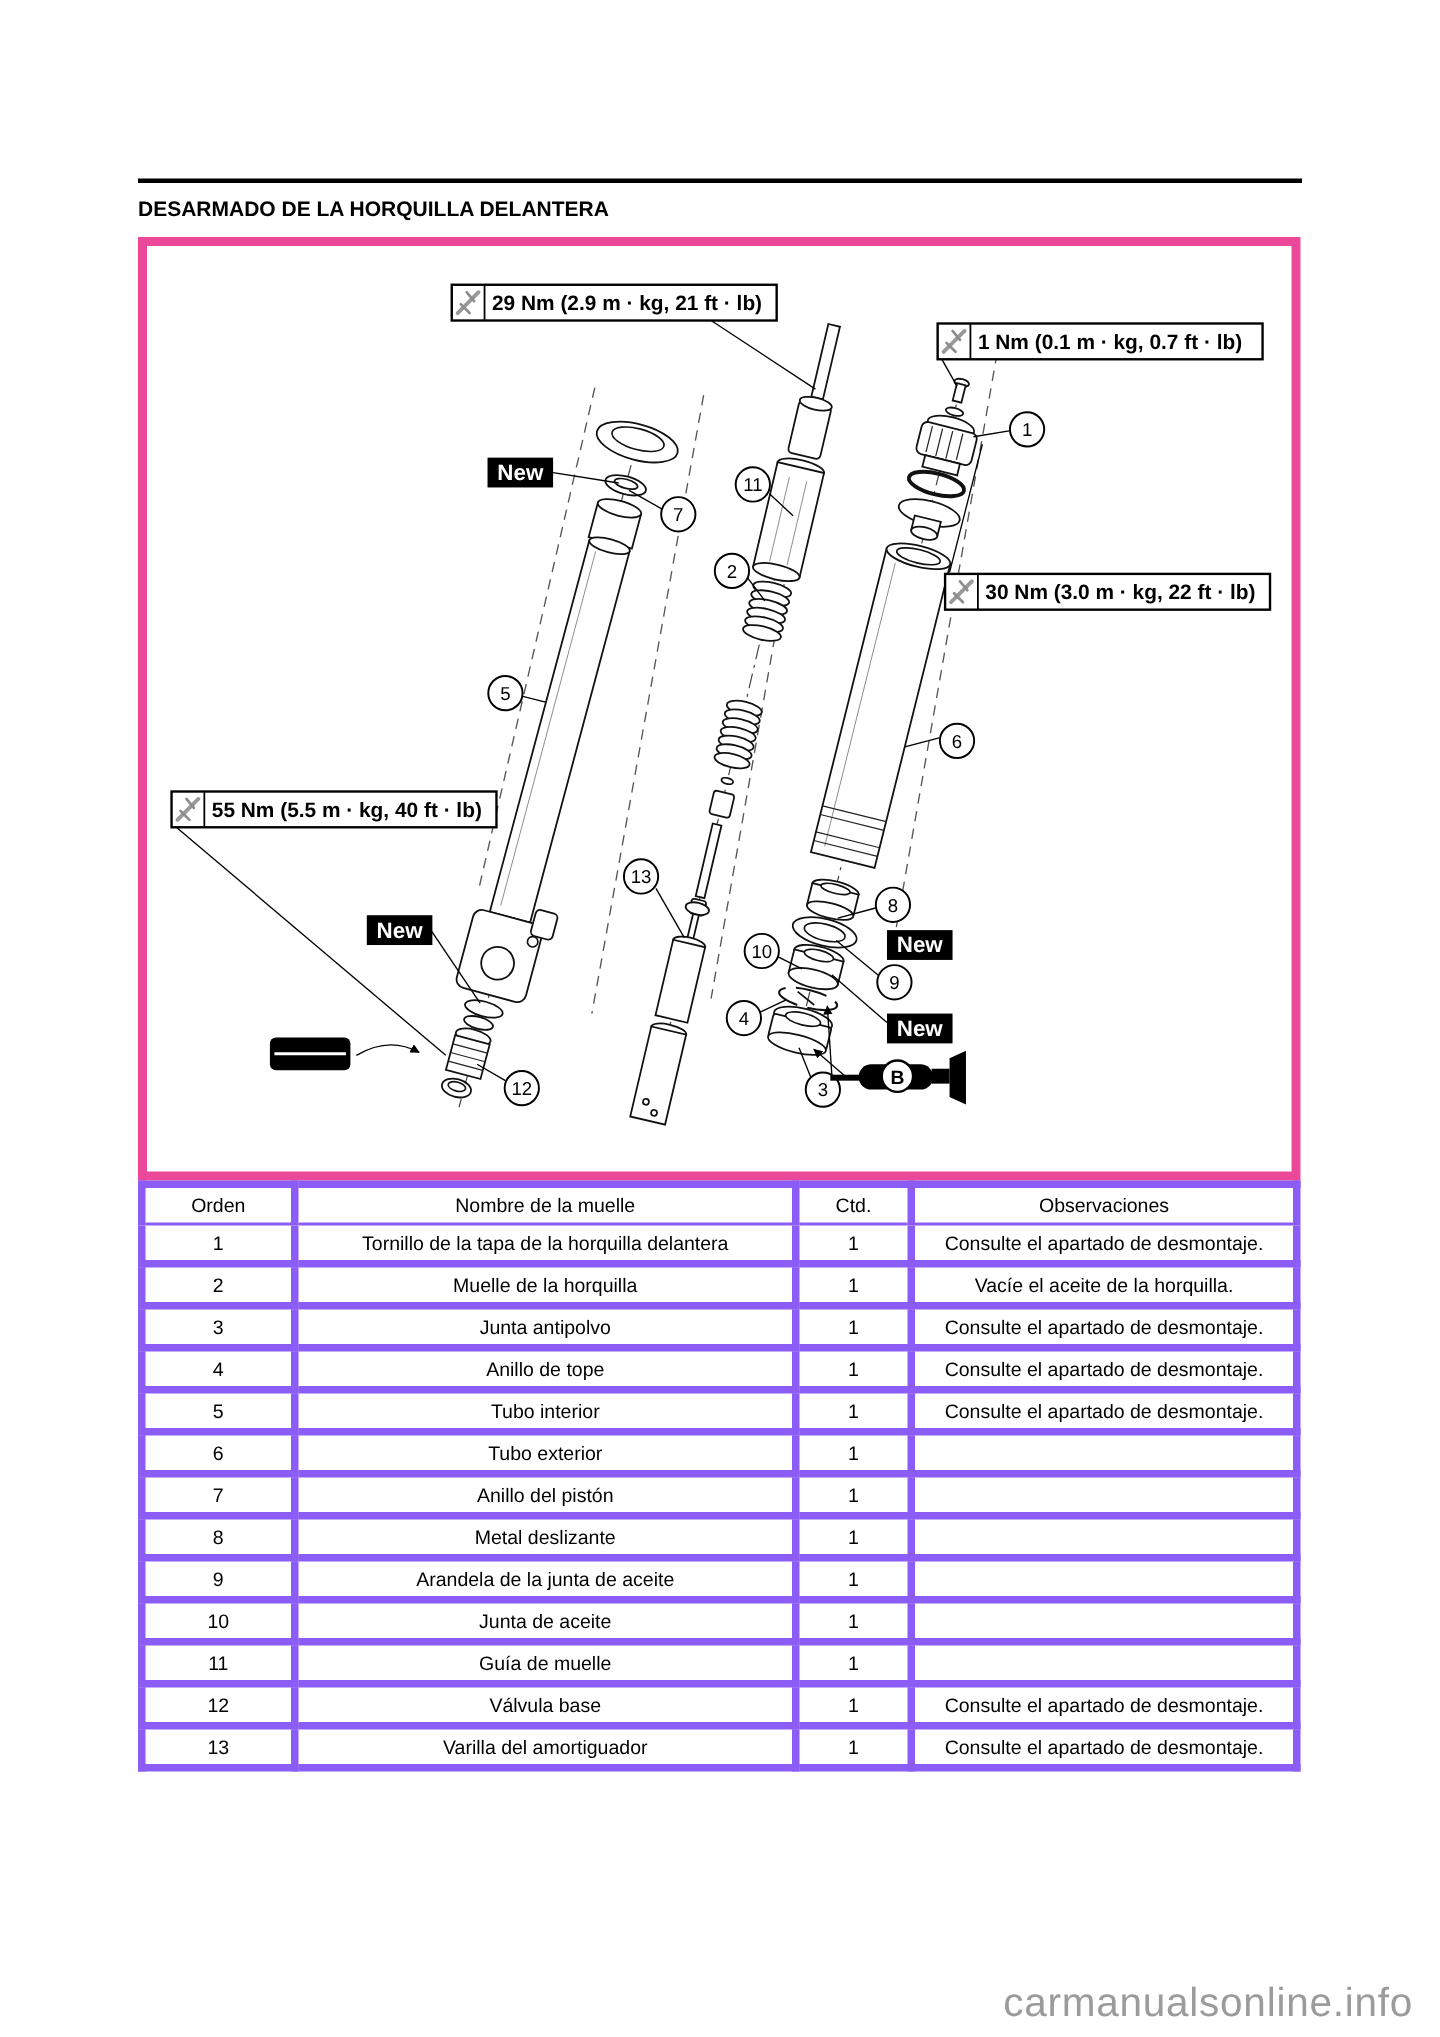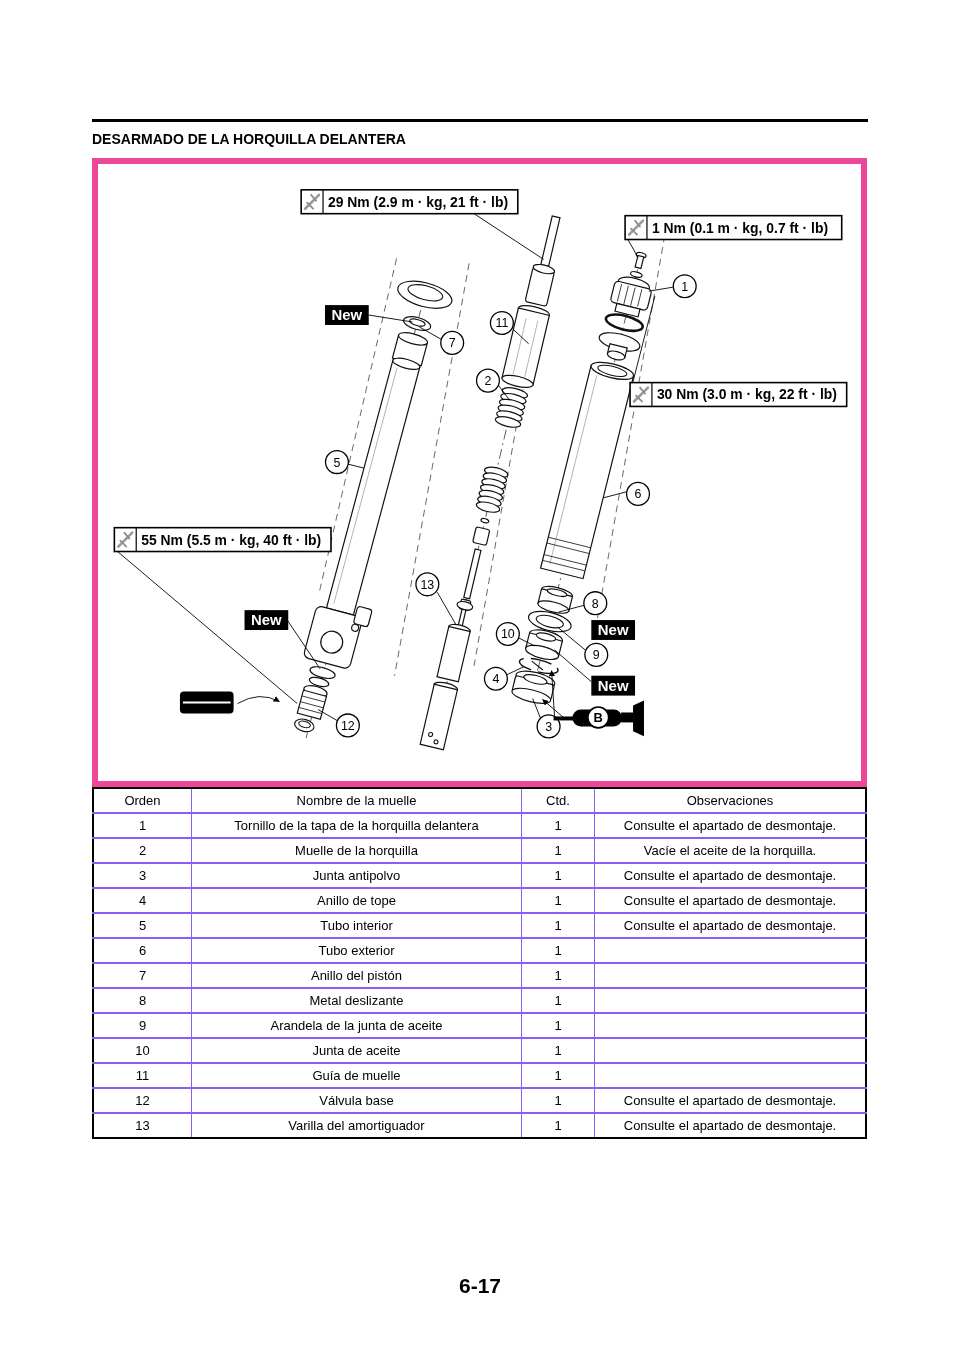--- a/index.html
+++ b/index.html
@@ -25,21 +25,21 @@
   .tq-txt{font:bold 14px "Liberation Sans",sans-serif;fill:#000;}
   .new-bg{fill:#000;}
   .new-t{font:bold 15px "Liberation Sans",sans-serif;fill:#fff;text-anchor:middle;}
   .co-c{fill:#fff;stroke:#000;stroke-width:1.3;}
   .co-t{font:12.5px "Liberation Sans",sans-serif;fill:#000;text-anchor:middle;}
   .b{font-weight:bold;font-size:13px;}
   .blk{fill:#000;stroke:none;}
   
   .parts-table{position:absolute;top:787px;left:92px;width:775px;border-collapse:collapse;
                border:2px solid #000;font-size:13px;table-layout:fixed;}
-  .parts-table th,.parts-table td{border:1px solid #8b5cf6;height:23px;padding:0 6px;overflow:hidden;white-space:nowrap;font-weight:normal;}
+  .parts-table th,.parts-table td{border:5px solid #8b5cf6;height:23px;padding:0 6px;overflow:hidden;white-space:nowrap;font-weight:normal;}
   .parts-table thead th{text-align:center;border-bottom-width:2px;}
   .parts-table td{border-top-width:2px;}
   .col-orden{width:85px;text-align:center;}
   .col-nombre{width:317px;text-align:center;}
   .col-ctd{width:60px;text-align:center;}
   .col-obs{text-align:center;}
   .page-number{position:absolute;top:1274px;left:0;width:960px;text-align:center;font-size:21px;font-weight:bold;}
   .watermark{position:absolute;top:1320px;right:18px;font-size:27px;color:#9b9b9b;letter-spacing:.5px;}
 </style>
 </head>
@@ -407,14 +407,14 @@
         </tr>
       <tr>
           <td class="col-orden">13</td>
           <td class="col-nombre">Varilla del amortiguador</td>
           <td class="col-ctd">1</td>
           <td class="col-obs">Consulte el apartado de desmontaje.</td>
         </tr>
     </tbody>
   </table>
 
-  <div class="page-number">6-17</div>
+  <div class="watermark">carmanualsonline.info</div>
 </div>
 
 </body></html>

